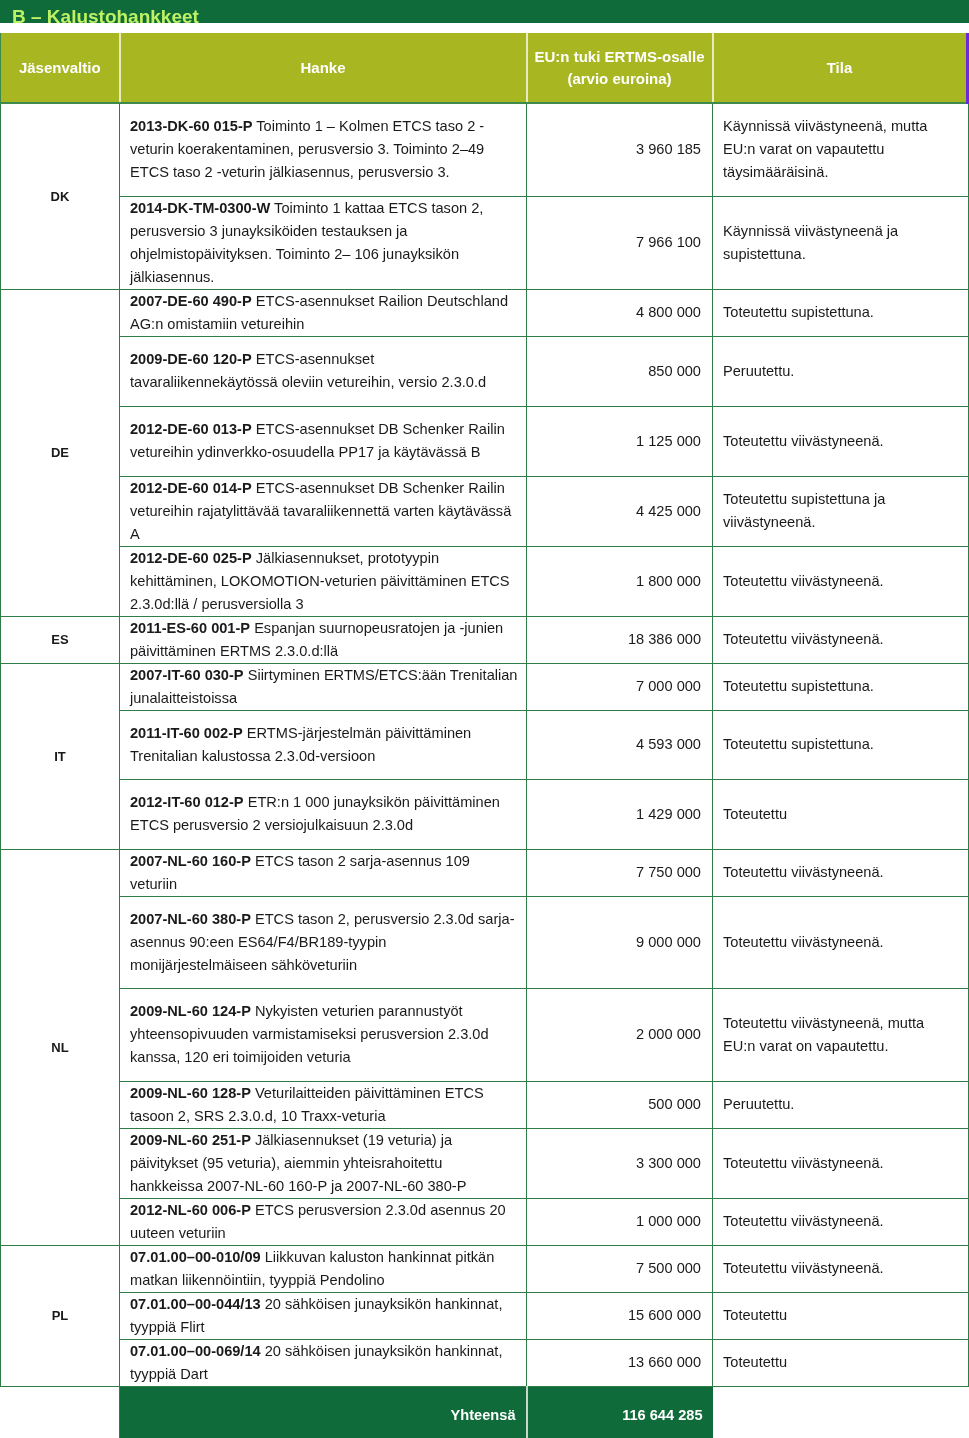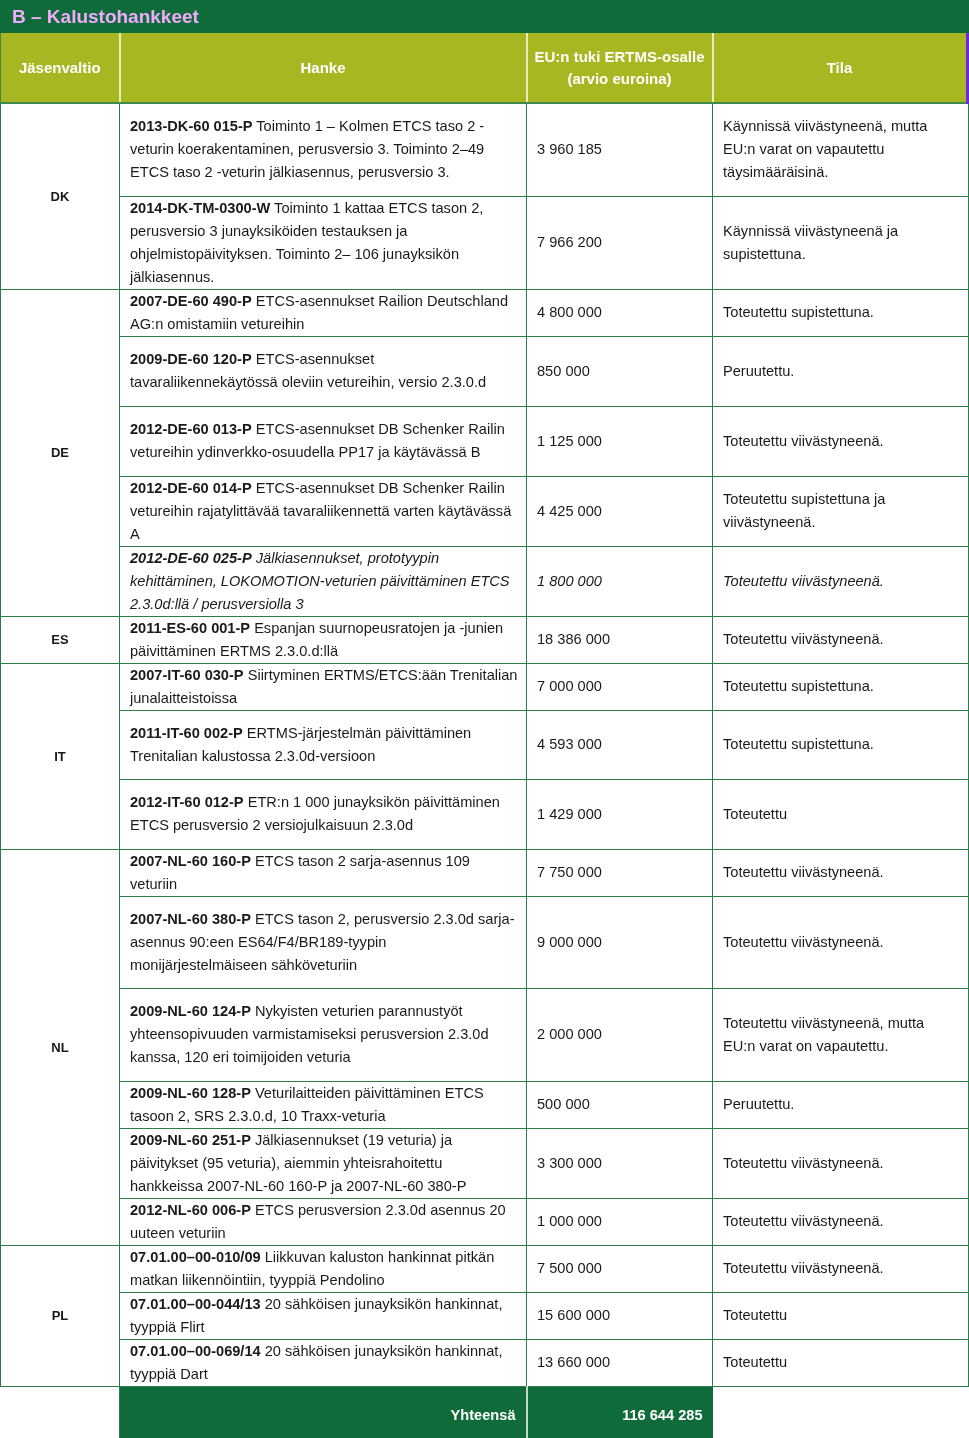--- a/index.html
+++ b/index.html
@@ -1,37 +1,37 @@
 <!DOCTYPE html>
 <html><head>
 <meta charset="utf-8">
 <style>
   html, body { margin: 0; padding: 0; background: #ffffff; }
   body { width: 969px; height: 1438px; position: relative; overflow: hidden;
          font-family: "Liberation Sans", sans-serif; color: #1a1a1a; }
-  .title-bar { position: absolute; left: 0; top: 0; width: 969px; height: 33px;
-               background: #106b3b; color: #f0abfc; font-weight: bold; font-size: 19px;
+  .title-bar { position: absolute; left: 0; top: 0; width: 969px; height: 23px;
+               background: #106b3b; color: #bef264; font-weight: bold; font-size: 19px;
                line-height: 33px; box-sizing: border-box; padding-left: 12px; }
   table.main { position: absolute; left: 0; top: 33px; border-collapse: collapse;
                table-layout: fixed; width: 968px; font-size: 14.6px; line-height: 23px; }
   table.main col.c1 { width: 119px; }
   table.main col.c2 { width: 407px; }
   table.main col.c3 { width: 186px; }
   table.main col.c4 { width: 256px; }
   thead th { background: #a8b621; color: #ffffff; font-weight: bold; font-size: 15px;
              line-height: 22px; height: 69px; padding: 0 6px; text-align: center;
              border-left: 2px solid #e6ecc0; border-right: 2px solid #e6ecc0;
              border-bottom: 2px solid #3d8a4a; }
   thead th:first-child { border-left: 1px solid #3d8a4a; }
   thead th:last-child { border-right: 6px solid #6d28d9; }
   tbody td { border: 1.5px solid #2e7d46; padding: 0 10px; vertical-align: middle; }
   td.country { text-align: center; font-weight: bold; font-size: 13px; }
   td.project { padding: 0 8px 0 10px; }
   td.project b { font-weight: bold; }
-  td.amount { text-align: left; padding-right: 11px; }
+  td.amount { text-align: right; padding-right: 11px; }
   td.status { padding-left: 10px; }
   tr.total td { height: 57px; }
   tr.total td.blank { border: none; background: #ffffff; }
   tr.total td.total-label { background: #106b3b; color: #ffffff; font-weight: bold;
                             text-align: right; border: none; border-right: 2px solid #c8d8c8; }
   tr.total td.total-value { background: #106b3b; color: #ffffff; font-weight: bold;
                             text-align: right; border: none; }
   tr.total td.blank-left { border: none; border-right: 1.5px solid #2e7d46; }
 </style>
 </head>
@@ -56,21 +56,21 @@
   </thead>
   <tbody id="tbody">
       <tr style="height: 93px;">
         <td class="country" rowspan="2">DK</td>
         <td class="project"><b>2013-DK-60 015-P</b> <span>Toiminto 1 – Kolmen ETCS taso 2 -veturin koerakentaminen, perusversio 3. Toiminto 2–49 ETCS taso 2 -veturin jälkiasennus, perusversio 3.</span></td>
         <td class="amount">3 960 185</td>
         <td class="status">Käynnissä viivästyneenä, mutta EU:n varat on vapautettu täysimääräisinä.</td>
       </tr>
       <tr style="height: 92px; margin-top: 12px;">
         <td class="project"><b>2014-DK-TM-0300-W</b> <span>Toiminto 1 kattaa ETCS tason 2, perusversio 3 junayksiköiden testauksen ja ohjelmistopäivityksen. Toiminto 2– 106 junayksikön jälkiasennus.</span></td>
-        <td class="amount">7 966 200</td>
+        <td class="amount">7 966 100</td>
         <td class="status">Käynnissä viivästyneenä ja supistettuna.</td>
       </tr>
       <tr style="height: 47px;">
         <td class="country" rowspan="5">DE</td>
         <td class="project"><b>2007-DE-60 490-P</b> <span>ETCS-asennukset Railion Deutschland AG:n omistamiin vetureihin</span></td>
         <td class="amount">4 800 000</td>
         <td class="status">Toteutettu supistettuna.</td>
       </tr>
       <tr style="height: 70px; margin-left: 13px;">
         <td class="project"><b>2009-DE-60 120-P</b> <span>ETCS-asennukset tavaraliikennekäytössä oleviin vetureihin, versio 2.3.0.d</span></td>
@@ -80,21 +80,21 @@
       <tr style="height: 70px;">
         <td class="project"><b>2012-DE-60 013-P</b> <span>ETCS-asennukset DB Schenker Railin vetureihin ydinverkko-osuudella PP17 ja käytävässä B</span></td>
         <td class="amount">1 125 000</td>
         <td class="status">Toteutettu viivästyneenä.</td>
       </tr>
       <tr style="height: 70px;">
         <td class="project"><b>2012-DE-60 014-P</b> <span>ETCS-asennukset DB Schenker Railin vetureihin rajatylittävää tavaraliikennettä varten käytävässä A</span></td>
         <td class="amount">4 425 000</td>
         <td class="status">Toteutettu supistettuna ja viivästyneenä.</td>
       </tr>
-      <tr style="height: 70px; font-style: italic;">
+      <tr style="height: 70px;">
         <td class="project"><b>2012-DE-60 025-P</b> <span>Jälkiasennukset, prototyypin kehittäminen, LOKOMOTION-veturien päivittäminen ETCS 2.3.0d:llä / perusversiolla 3</span></td>
         <td class="amount">1 800 000</td>
         <td class="status">Toteutettu viivästyneenä.</td>
       </tr>
       <tr style="height: 46px;">
         <td class="country" rowspan="1">ES</td>
         <td class="project"><b>2011-ES-60 001-P</b> <span>Espanjan suurnopeusratojen ja -junien päivittäminen ERTMS 2.3.0.d:llä</span></td>
         <td class="amount">18 386 000</td>
         <td class="status">Toteutettu viivästyneenä.</td>
       </tr>

